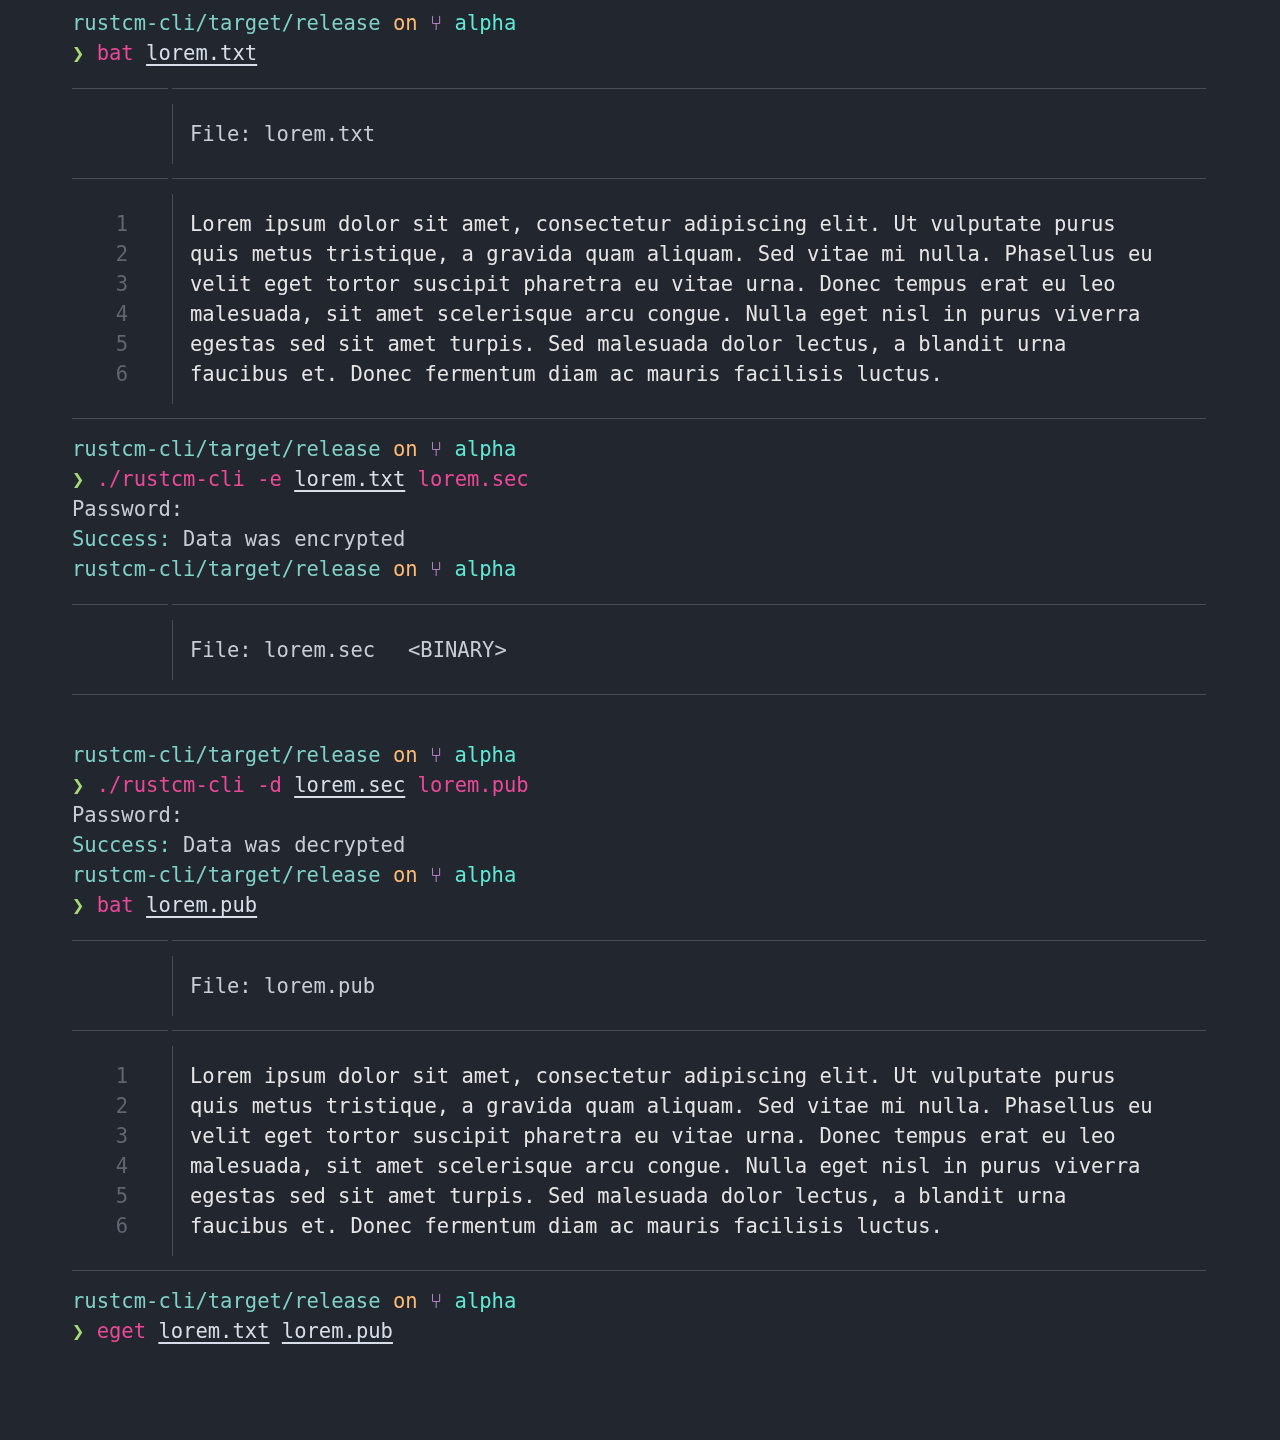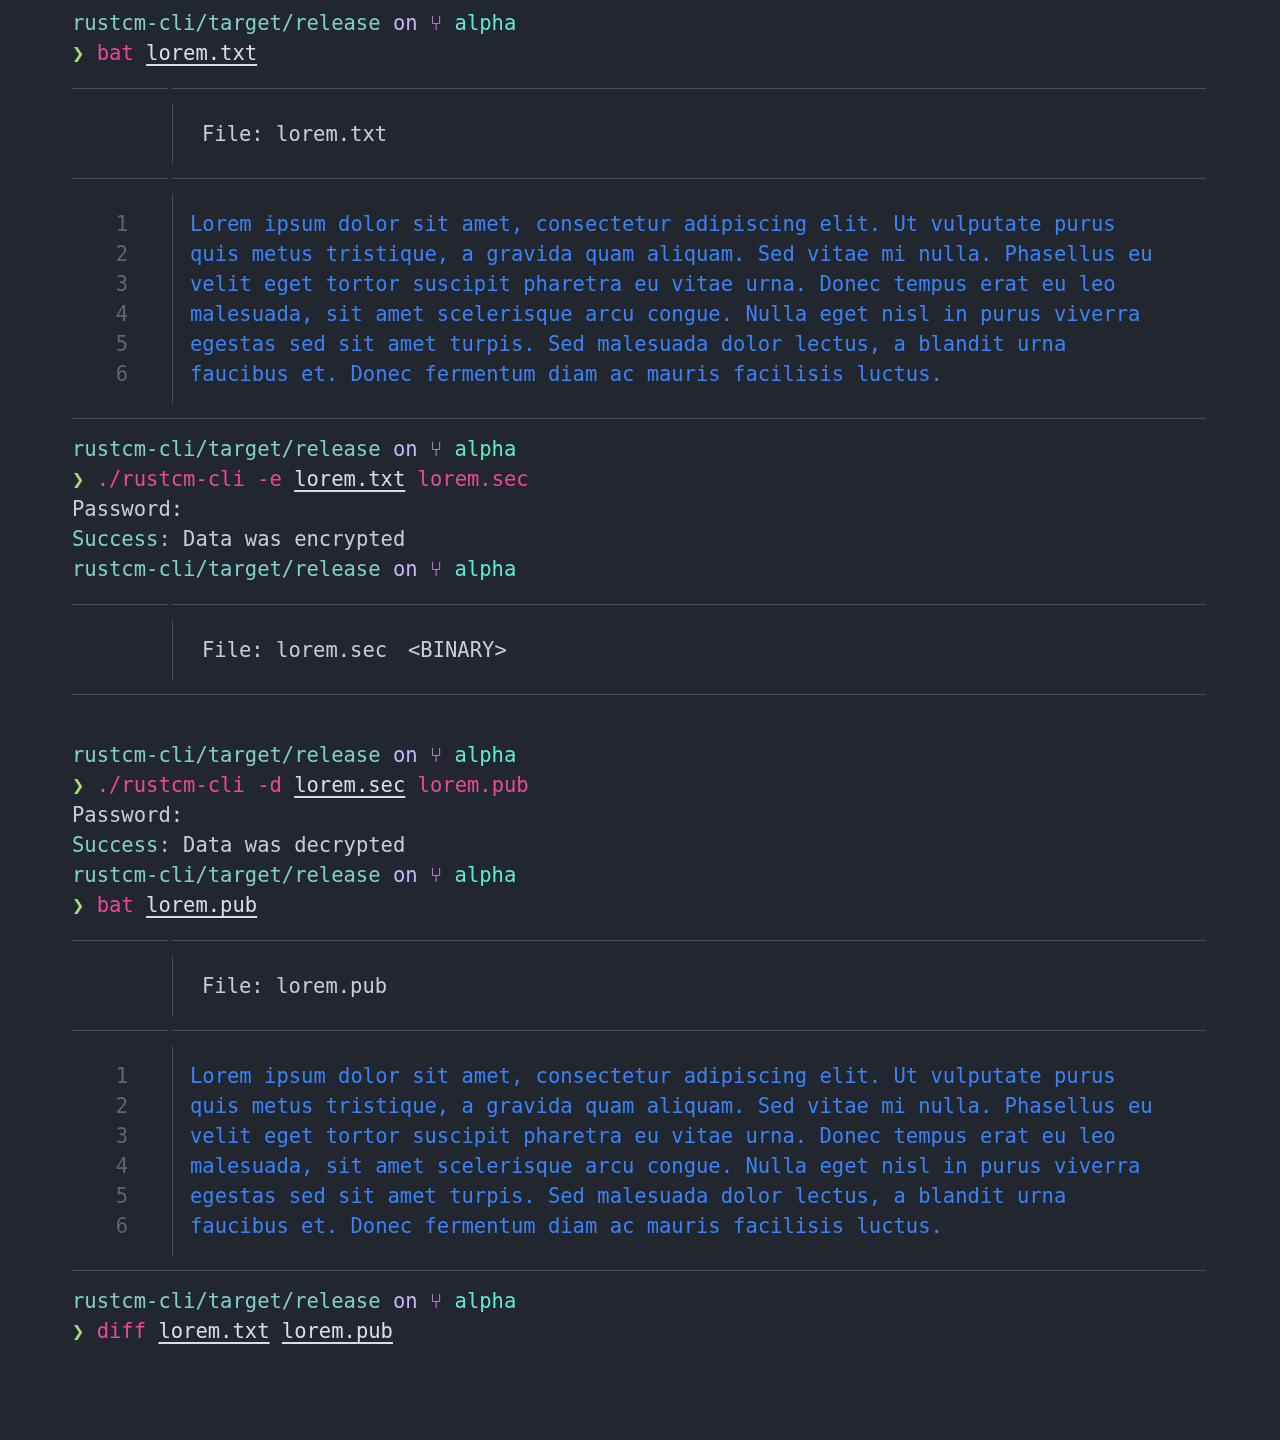--- a/index.html
+++ b/index.html
@@ -21,21 +21,21 @@
     padding: 8px 0 0 0;
     box-sizing: border-box;
     width: 1280px;
   }
   .line {
     white-space: pre;
     padding-left: 72px;
     height: 30px;
   }
   .path { color: #7fd1c8; }
-  .on   { color: #c4b5fd; }
+  .on   { color: #fdba74; }
   .branch-glyph { color: #d291e4; }
   .branch { color: #5eead4; }
   .prompt-arrow { color: #a3d977; }
   .cmd { color: #ec4899; }
   .file-arg {
     color: #d8dee9;
     text-decoration: underline;
     text-underline-offset: 4px;
   }
   .plain { color: #c8cdd4; margin-top: 44px; }
@@ -75,21 +75,21 @@
   .bat-head .vbar {
     position: absolute;
     left: 172px;
     top: 0;
     bottom: 0;
     width: 1px;
     background: #474d57;
   }
   .bat-head .title {
     position: absolute;
-    left: 202px;
+    left: 190px;
     top: 15px;
     white-space: pre;
     color: #c8cdd4;
   }
   .bat-head .binary {
     color: #c8cdd4;
   }
   .bat-body {
     position: relative;
     padding: 15px 0 15px 0;
@@ -110,21 +110,21 @@
   .code-line .num {
     position: absolute;
     left: 72px;
     width: 56px;
     text-align: right;
     color: #5f6672;
   }
   .code-line .txt {
     position: absolute;
     left: 190px;
-    color: #3b82f6;
+    color: #e5e5e5;
     white-space: pre;
   }
   .spacer-6 { height: 6px; }
   .spacer-30 { height: 30px; }
 </style>
 </head>
 <body>
 
 <div class="term">
 
@@ -224,15 +224,15 @@
       <div class="code-line"><span class="num">5</span><span class="txt">egestas sed sit amet turpis. Sed malesuada dolor lectus, a blandit urna</span></div>
       <div class="code-line"><span class="num">6</span><span class="txt">faucibus et. Donec fermentum diam ac mauris facilisis luctus.</span></div>
     </div>
     <div class="bat-rule-full">
         <span class="seg-full"></span>
       </div>
   </div>
 
   <div class="line"><span class="path">rustcm-cli/target/release</span><span class="on"> </span><span class="on">on</span><span class="on"> </span><span class="branch-glyph">⑂</span><span class="on"> </span><span class="branch">alpha</span></div>
 
-  <div class="line"><span class="prompt-arrow">❯</span><span class="cmd"> </span><span class="cmd">diff</span><span class="cmd"> </span><span class="file-arg">lorem.txt</span><span class="cmd"> </span><span class="file-arg">lorem.pub</span></div>
+  <div class="line"><span class="prompt-arrow">❯</span><span class="cmd"> </span><span class="cmd">eget</span><span class="cmd"> </span><span class="file-arg">lorem.txt</span><span class="cmd"> </span><span class="file-arg">lorem.pub</span></div>
 
 </div>
 
 </body></html>

